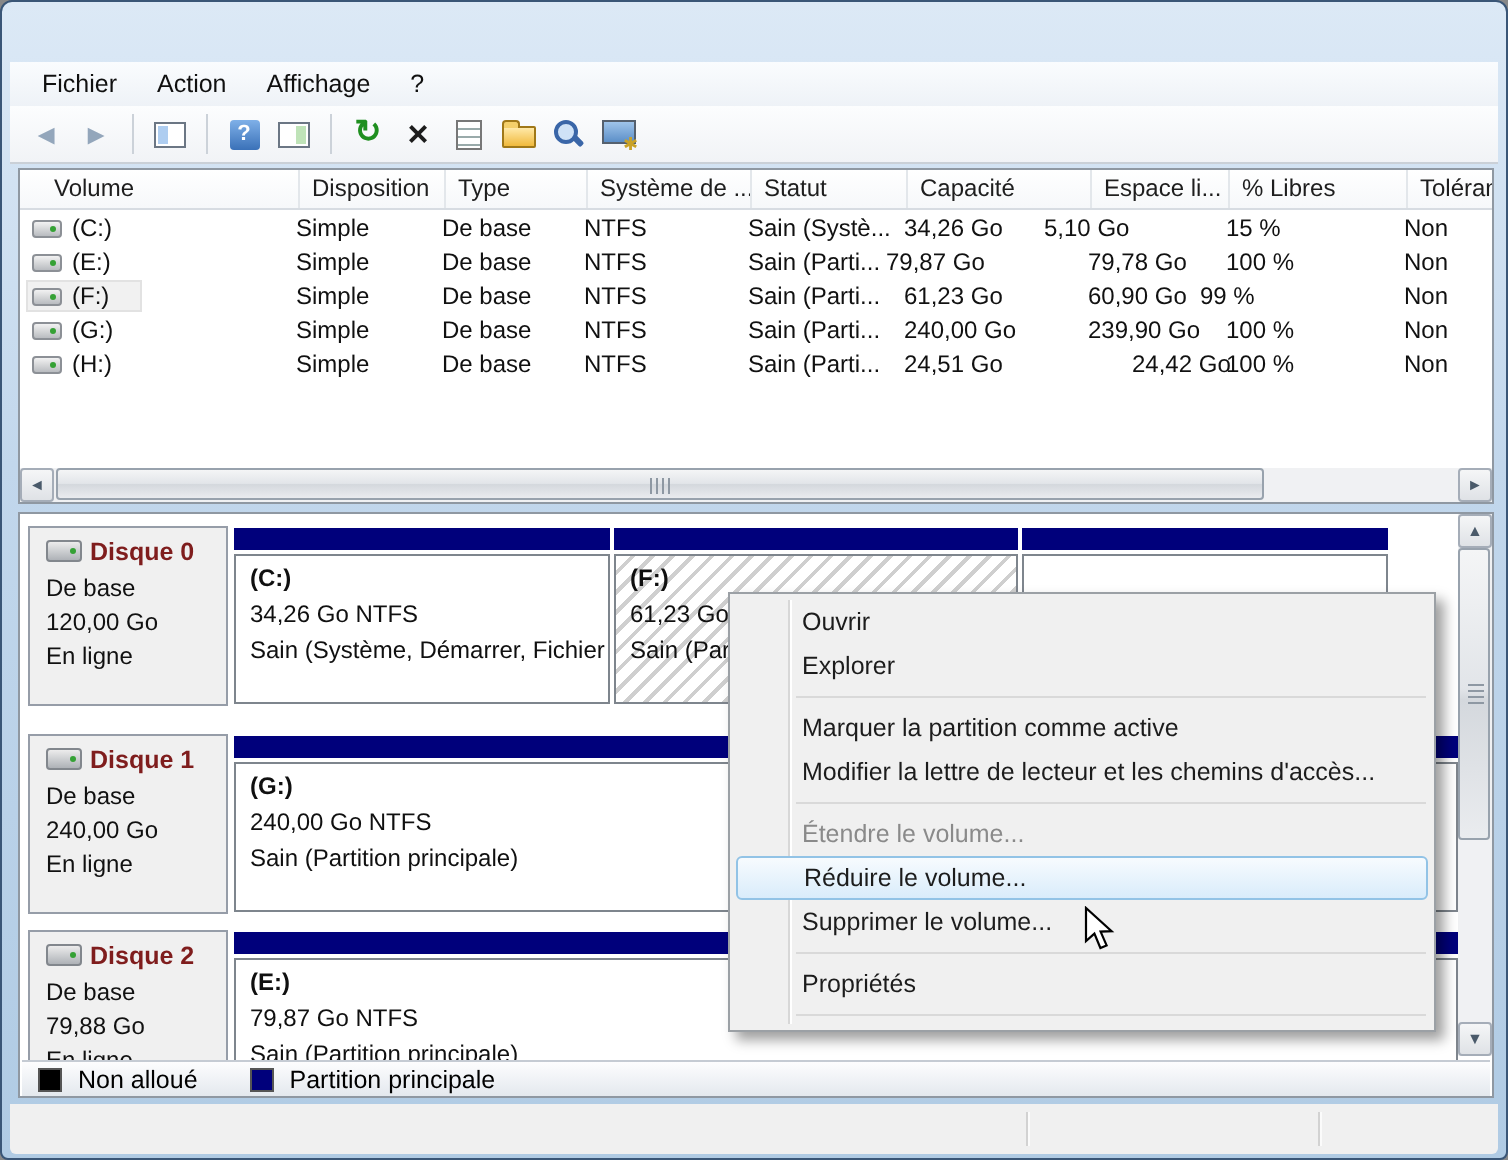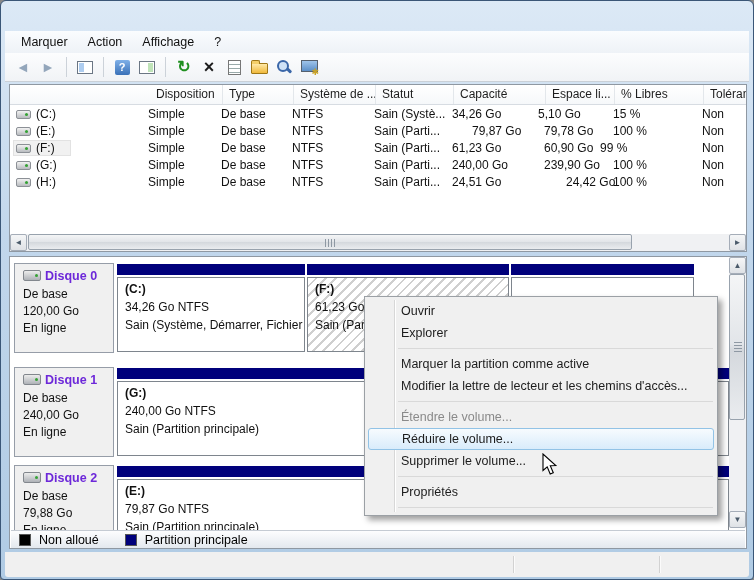--- a/index.html
+++ b/index.html
@@ -84,21 +84,21 @@
     display:flex; align-items:center; justify-content:center; }
   .thumb { position:absolute; border:1px solid #98a2ad; border-radius:2px;
     background:linear-gradient(180deg,#f4f5f6,#e2e5e9 48%,#d4d8dd 52%,#eaecef); }
   .grip-h { position:absolute; left:50%; top:4px; width:10px; height:8px; margin-left:-5px;
     background:repeating-linear-gradient(90deg,#8e98a3 0 1px,transparent 1px 3px); }
   .grip-v { position:absolute; top:50%; left:4px; height:10px; width:8px; margin-top:-5px;
     background:repeating-linear-gradient(180deg,#8e98a3 0 1px,transparent 1px 3px); }
   
   .disk-label { position:absolute; left:4px; width:100px; height:90px;
     background:#f0f0f0; border:1px solid #969da8; padding:5px 0 0 8px; }
-  .dname { font-size:12.5px; font-weight:bold; color:#6d28d9; position:relative; padding-left:22px; height:17px; line-height:14px; }
+  .dname { font-size:12.5px; font-weight:bold; color:#7f1d1d; position:relative; padding-left:22px; height:17px; line-height:14px; }
   .dskic { position:absolute; left:0; top:1px; width:18px; height:11px; border-radius:2px;
     background:linear-gradient(180deg,#ececec,#aeb2b7); border:1px solid #82878d; }
   .dskic::after { content:""; position:absolute; right:2px; top:3px; width:3px; height:3px; border-radius:50%; background:#35a135; }
   .dline { font-size:12px; color:#111; height:17px; line-height:17px; }
   .pblock { position:absolute; height:88px; }
   .pbar { position:absolute; left:0; right:0; top:0; height:11px; background:#00007b; }
   .pbox { position:absolute; left:0; right:0; top:13px; bottom:0; background:#fff;
     border:1px solid #7e858d; overflow:hidden; padding:3px 0 0 7px; }
   .pbox.hatched { background:repeating-linear-gradient(135deg,#ffffff 0 5px,#cfcfcf 5px 7px); }
   .pl1 { font-size:12px; font-weight:bold; color:#101010; height:18px; line-height:17px; white-space:nowrap; }
@@ -125,21 +125,21 @@
   
   .cursor { position:absolute; left:541px; top:452px; z-index:60; }
 </style>
 </head>
 <body>
 
 <div id="window">
 
 
   <div class="menubar">
-    <span class="menu-item">Marquer</span>
+    <span class="menu-item">Fichier</span>
     <span class="menu-item">Action</span>
     <span class="menu-item">Affichage</span>
     <span class="menu-item">?</span>
   </div>
 
   <div class="toolbar">
     <span class="tbi">
         <span class="nav-arrow">◄</span>
       </span>
     <span class="tbi">
@@ -172,50 +172,51 @@
     <span class="tbi">
         <span class="mag"></span>
       </span>
     <span class="tbi">
         <span class="pcgear"></span>
       </span>
   </div>
 
   <div class="pane" id="top-pane">
     <div class="vheader">
+      <div class="hc" style="left:0;width:140px;padding-left:17px">Volume</div>
       <div class="hc" style="left:140px;width:73px">Disposition</div>
       <div class="hc" style="left:213px;width:71px">Type</div>
       <div class="hc" style="left:284px;width:82px">Système de ...</div>
       <div class="hc" style="left:366px;width:78px">Statut</div>
       <div class="hc" style="left:444px;width:92px">Capacité</div>
       <div class="hc" style="left:536px;width:69px">Espace li...</div>
       <div class="hc" style="left:605px;width:89px">% Libres</div>
       <div class="hc" style="left:694px;width:44px;border-right:none">Toléran</div>
     </div>
 
     <div class="vr" style="top:21px">
       <span class="drv"></span>
       <span class="vc" style="left:26px">(C:)</span>
       <span class="vc" style="left:138px">Simple</span>
       <span class="vc" style="left:211px">De base</span>
       <span class="vc" style="left:282px">NTFS</span>
       <span class="vc" style="left:364px">Sain (Systè...</span>
       <span class="vc" style="left:442px">34,26 Go</span>
-      <span class="vc" style="left:528px">5,10 Go</span>
+      <span class="vc" style="left:512px">5,10 Go</span>
       <span class="vc" style="left:603px">15 %</span>
       <span class="vc" style="left:692px">Non</span>
     </div>
     <div class="vr" style="top:38px">
       <span class="drv"></span>
       <span class="vc" style="left:26px">(E:)</span>
       <span class="vc" style="left:138px">Simple</span>
       <span class="vc" style="left:211px">De base</span>
       <span class="vc" style="left:282px">NTFS</span>
       <span class="vc" style="left:364px">Sain (Parti...</span>
-      <span class="vc" style="left:462px">79,87 Go</span>
+      <span class="vc" style="left:433px">79,87 Go</span>
       <span class="vc" style="left:534px">79,78 Go</span>
       <span class="vc" style="left:603px">100 %</span>
       <span class="vc" style="left:692px">Non</span>
     </div>
     <div class="vr" style="top:55px">
       <span class="rowhl"></span>
       <span class="drv"></span>
       <span class="vc" style="left:26px">(F:)</span>
       <span class="vc" style="left:138px">Simple</span>
       <span class="vc" style="left:211px">De base</span>

